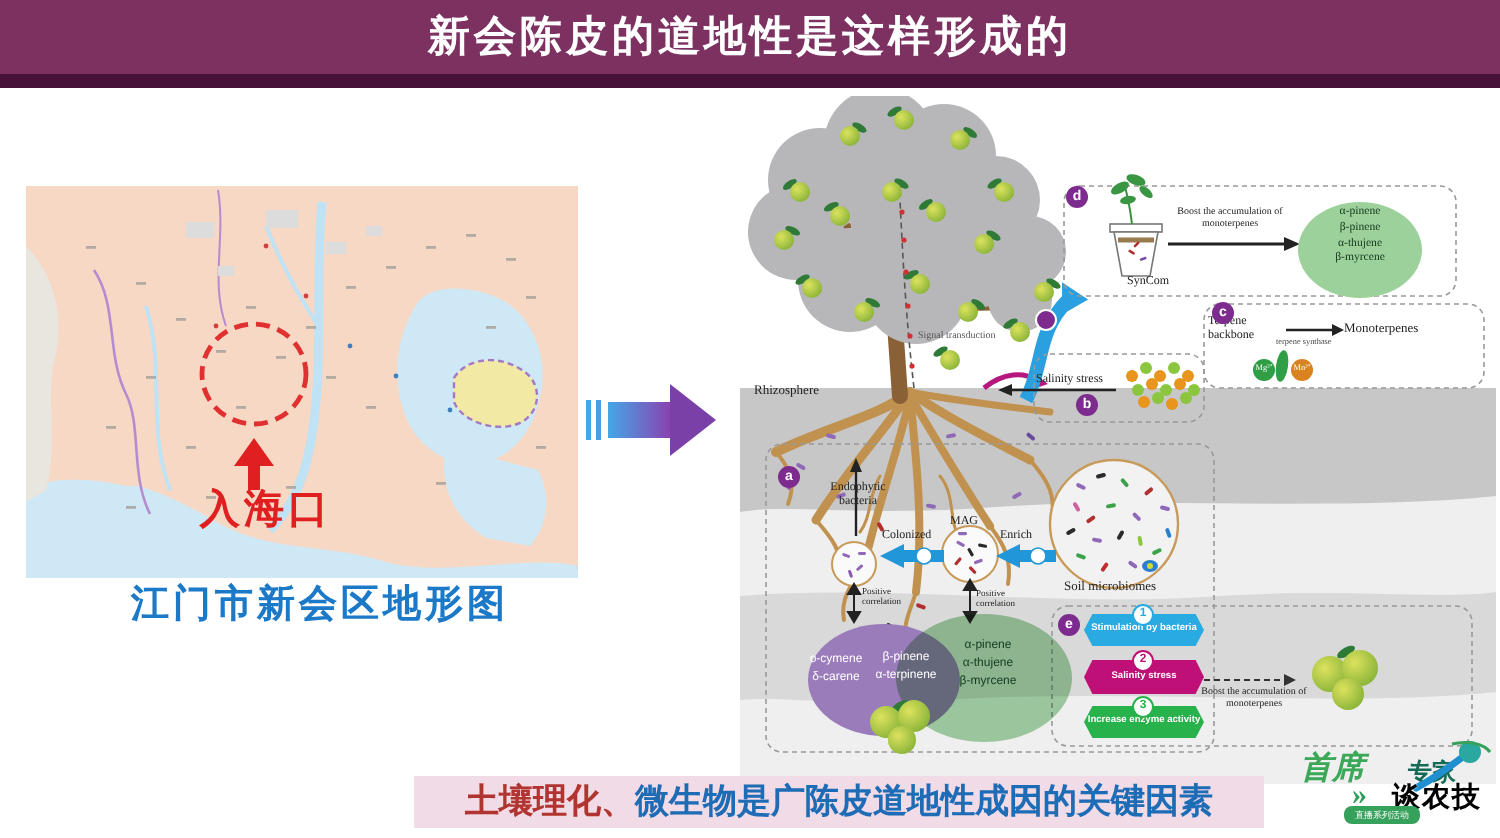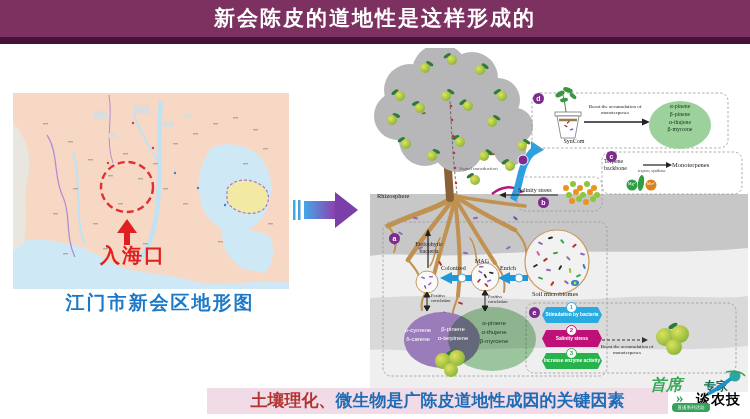--- a/index.html
+++ b/index.html
@@ -10,21 +10,21 @@
   
   #title-bar{left:0;top:0;width:750px;height:37px;background:#7c3160;}
   #title-strip{left:0;top:37px;width:750px;height:7px;background:#47123a;}
   #title-text{width:750px;top:6px;text-align:center;color:#fff;font-size:21px;
               font-weight:bold;letter-spacing:2px;}
   
   #estuary-label{left:100px;top:244px;font-size:20px;font-weight:bold;color:#e02020;letter-spacing:2px;}
   #map-caption{left:40px;top:292px;width:240px;text-align:center;font-size:19px;
                font-weight:bold;color:#1b79c8;letter-spacing:2px;}
   
-  #footer-strip{left:207px;top:388px;width:461px;height:26px;background:#f1dbe7;
+  #footer-strip{left:207px;top:388px;width:425px;height:26px;background:#f1dbe7;
                 text-align:center;line-height:26px;font-size:17px;font-weight:bold;}
   #footer-strip .red{color:#b23430;} #footer-strip .blue{color:#1e6cb5;}
   
   .t6{font-size:6px;} .t65{font-size:6.5px;} .t5{font-size:5px;} .t45{font-size:4.5px;}
   .badge{position:absolute;width:11px;height:11px;border-radius:50%;background:#7d2b8e;
          color:#fff;font-size:7px;font-weight:bold;text-align:center;line-height:11px;}
   .hex{position:absolute;width:60px;color:#fff;font-weight:bold;text-align:center;
        font-size:4.8px;white-space:nowrap;
        clip-path:polygon(7% 0,93% 0,100% 50%,93% 100%,7% 100%,0 50%);}
   .hex1{background:#29abe2;} .hex2{background:#bf1077;} .hex3{background:#27b24b;}

